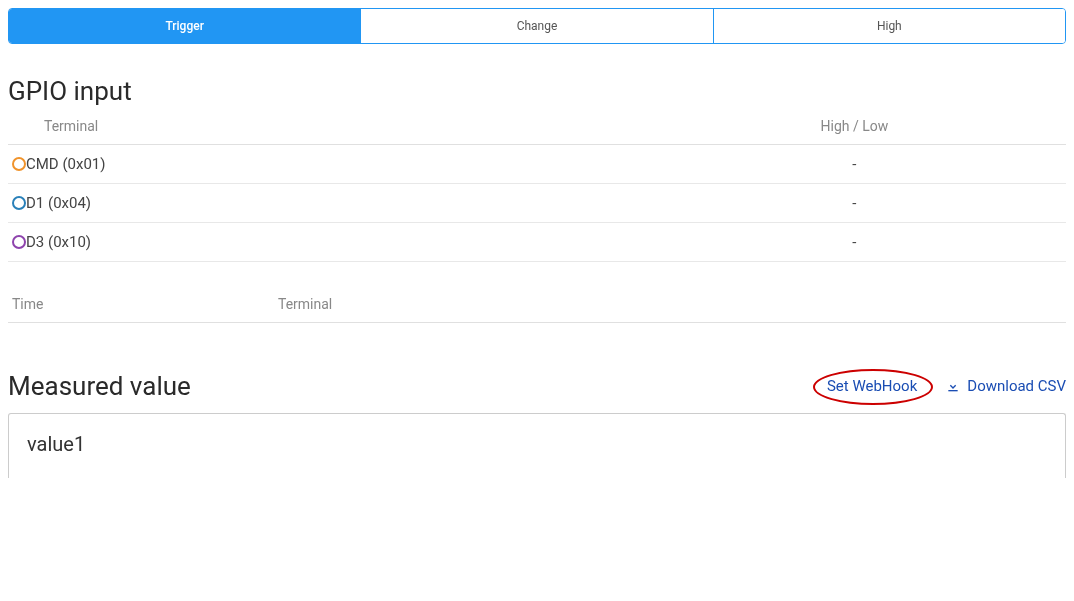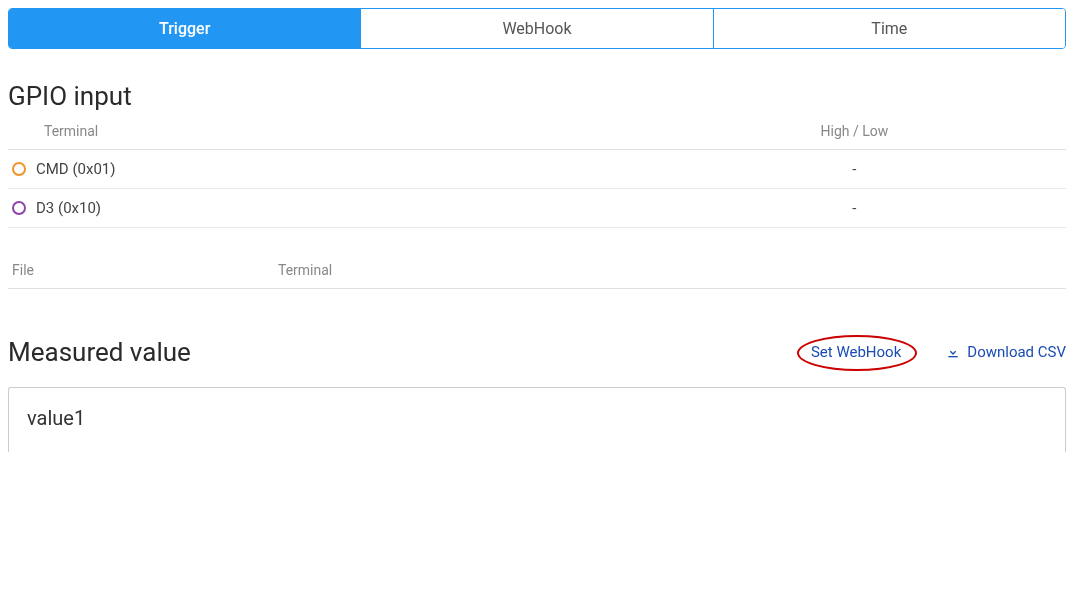--- a/index.html
+++ b/index.html
@@ -18,21 +18,21 @@
       display: flex;
       border: 1px solid #2196F3;
       border-radius: 4px;
       overflow: hidden;
       margin-bottom: 32px;
     }
     .tab {
       flex: 1;
       text-align: center;
       padding: 10px 0;
-      font-size: 16px;
+      font-size: 12px;
       cursor: pointer;
       background: #fff;
       color: #555;
       border-right: 1px solid #2196F3;
     }
     .tab:last-child {
       border-right: none;
     }
     .tab.active {
       background: #2196F3;
@@ -69,21 +69,20 @@
     }
     .gpio-table td.col-terminal {
       padding-left: 4px;
     }
     .gpio-table td.col-value {
       text-align: center;
     }
     .terminal-cell {
       display: flex;
       align-items: center;
-      gap: 10px;
     }
     .circle-icon {
       width: 14px;
       height: 14px;
       border-radius: 50%;
       border: 2px solid;
       display: inline-block;
       flex-shrink: 0;
     }
     .c-orange { border-color: #f0932b; }
@@ -101,26 +100,26 @@
       margin-bottom: 48px;
     }
     .event-header .col-time { flex: 0 0 270px; padding-left: 4px; }
     .event-header .col-term { flex: 0 0 370px; }
     .event-header .col-change { flex: 1; }
 
     .mv-header-row {
       display: flex;
       justify-content: space-between;
       align-items: center;
-      margin-bottom: 20px;
+      margin-bottom: 12px;
     }
     .mv-actions {
       display: flex;
       align-items: center;
-      gap: 44px;
+      gap: 28px;
     }
     .link-action {
       color: #1a4db3;
       font-size: 15px;
       cursor: pointer;
       display: inline-flex;
       align-items: center;
       gap: 6px;
     }
     .link-action.webhook {
@@ -148,22 +147,22 @@
       padding: 18px 36px 22px 18px;
       font-size: 20px;
       color: #333;
     }
   </style>
 </head>
 <body>
 
 <div class="tabs">
   <div class="tab active">Trigger</div>
-  <div class="tab">WebHook</div>
-  <div class="tab">Time</div>
+  <div class="tab">Change</div>
+  <div class="tab">High</div>
 </div>
 
 <h2 class="section-title">GPIO input</h2>
 
 <table class="gpio-table">
   <thead>
     <tr>
       <th style="width:60%; padding-left:36px;">Terminal</th>
       <th class="col-highlow">High / Low</th>
     </tr>
@@ -174,31 +173,40 @@
         <span class="terminal-cell">
           <span class="circle-icon c-orange"></span>
           <span>CMD (0x01)</span>
         </span>
       </td>
       <td class="col-value">-</td>
     </tr>
     <tr>
       <td class="col-terminal">
         <span class="terminal-cell">
+          <span class="circle-icon c-blue"></span>
+          <span>D1 (0x04)</span>
+        </span>
+      </td>
+      <td class="col-value">-</td>
+    </tr>
+    <tr>
+      <td class="col-terminal">
+        <span class="terminal-cell">
           <span class="circle-icon c-purple"></span>
           <span>D3 (0x10)</span>
         </span>
       </td>
       <td class="col-value">-</td>
     </tr>
   </tbody>
 </table>
 
 <div class="event-header">
-  <div class="col-time">File</div>
+  <div class="col-time">Time</div>
   <div class="col-term">Terminal</div>
 </div>
 
 <div class="mv-header-row">
   <h2 class="section-title" style="margin-bottom:0;">Measured value</h2>
   <div class="mv-actions">
     <span class="link-action webhook">
       <span>Set WebHook</span>
       <span class="red-ellipse"></span>
     </span>

